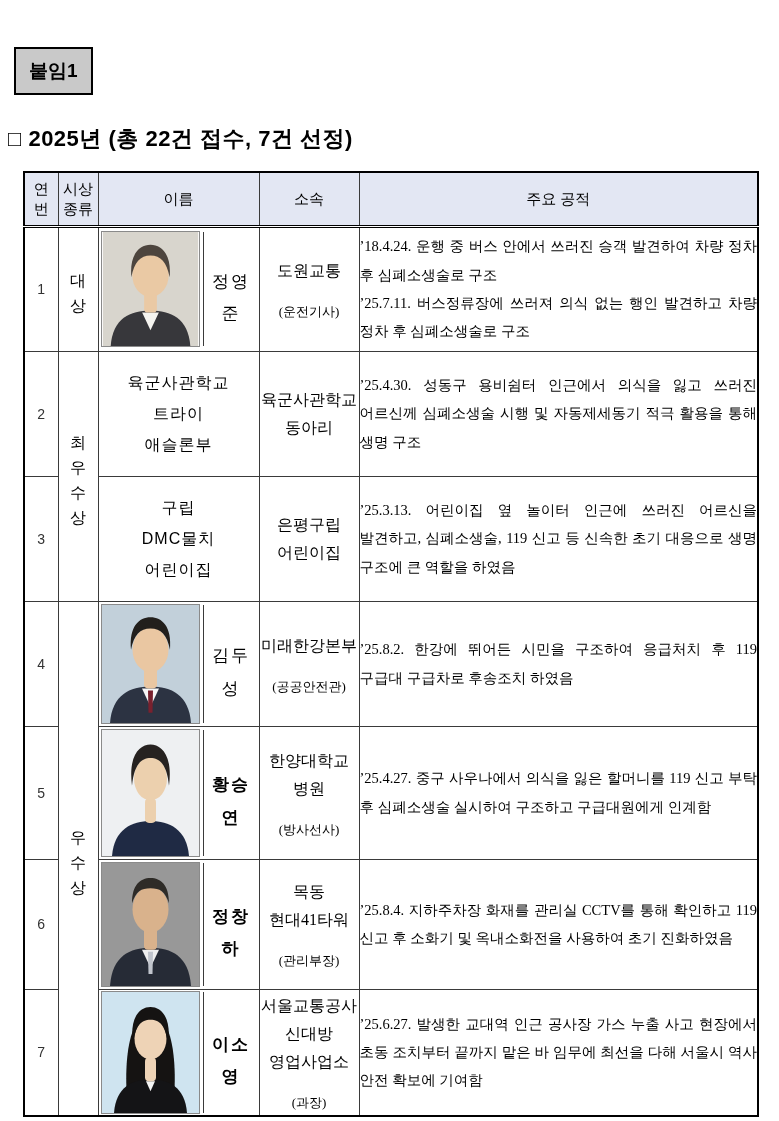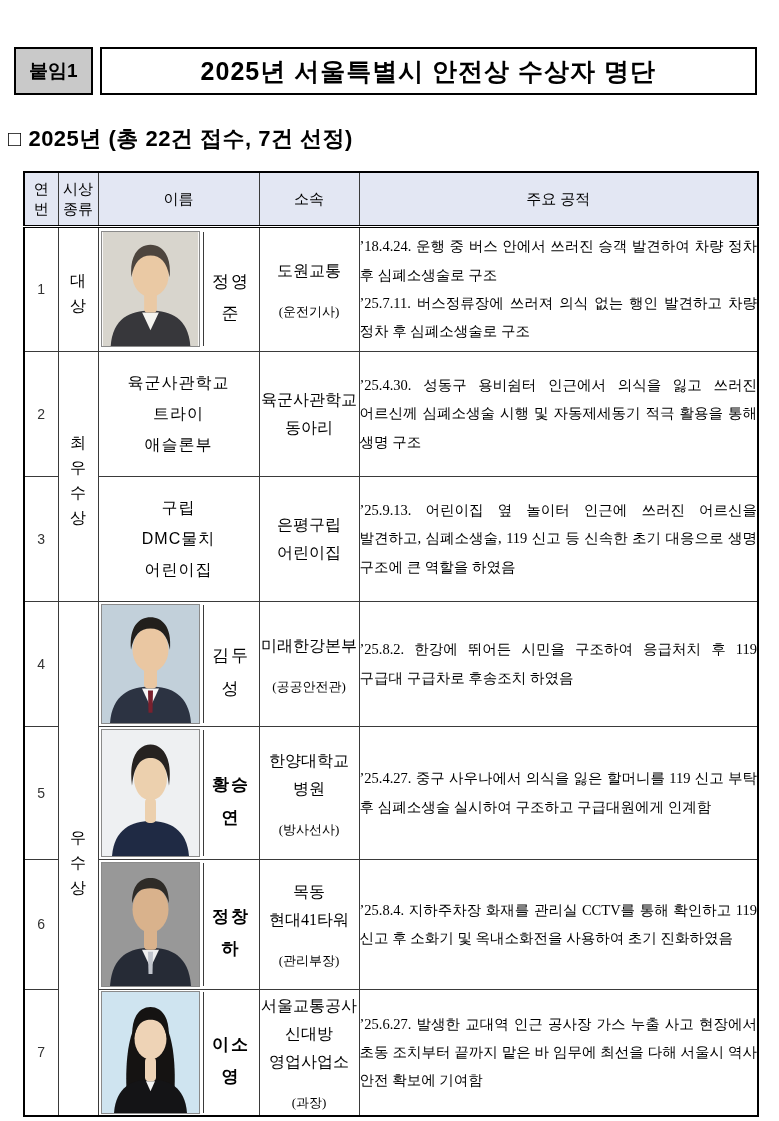--- a/index.html
+++ b/index.html
@@ -64,21 +64,20 @@
   svg.p4 .bg{fill:#c2d0da} svg.p4 .hair{fill:#221f1c} svg.p4 .skin{fill:#eac7a2} svg.p4 .suit{fill:#2c3342} svg.p4 .shirt{fill:#f7f7f7} svg.p4 .tie{fill:#79212e}
   svg.p5 .bg{fill:#eef0f2} svg.p5 .hair{fill:#262220} svg.p5 .skin{fill:#ecd0ae} svg.p5 .suit{fill:#1f2a44}
   svg.p6 .bg{fill:#989898} svg.p6 .hair{fill:#2e2b27} svg.p6 .skin{fill:#d9b28c} svg.p6 .suit{fill:#262b36} svg.p6 .shirt{fill:#efefef} svg.p6 .tie{fill:#c0c4cc}
   svg.p7 .bg{fill:#cfe4f0} svg.p7 .hair{fill:#151312} svg.p7 .skin{fill:#eed3b6} svg.p7 .suit{fill:#141416} svg.p7 .shirt{fill:#f4f4f4}
 </style>
 </head>
 <body>
 
 <div class="attach-row">
   <div class="badge">붙임1</div>
-  <div class="title-box">2025년 서울특별시 안전상 수상자 명단</div>
 </div>
 
 <div class="subtitle">□ 2025년 (총 22건 접수, 7건 선정)</div>
 
 <table class="awards">
   <colgroup>
     <col style="width:34px">
       <col style="width:40px">
       <col style="width:161px">
       <col style="width:100px">
@@ -151,21 +150,21 @@
       <td class="namecell">
         <div class="name-center">구립
 DMC물치
 어린이집</div>
       </td>
       <td class="aff">
         <div class="aff-org">은평구립
 어린이집</div>
       </td>
       <td class="ach">
-        <div class="ach-text">’25.9.13. 어린이집 옆 놀이터 인근에 쓰러진 어르신을 발견하고, 심폐소생술, 119 신고 등 신속한 초기 대응으로 생명 구조에 큰 역할을 하였음</div>
+        <div class="ach-text">’25.3.13. 어린이집 옆 놀이터 인근에 쓰러진 어르신을 발견하고, 심폐소생술, 119 신고 등 신속한 초기 대응으로 생명 구조에 큰 역할을 하였음</div>
       </td>
     </tr>
 
     <tr class="r-a">
       <td class="num">4</td>
       <td class="award" rowspan="4">
         <span class="vtext">우수상</span>
       </td>
       <td class="namecell">
         <div class="name-wrap">

